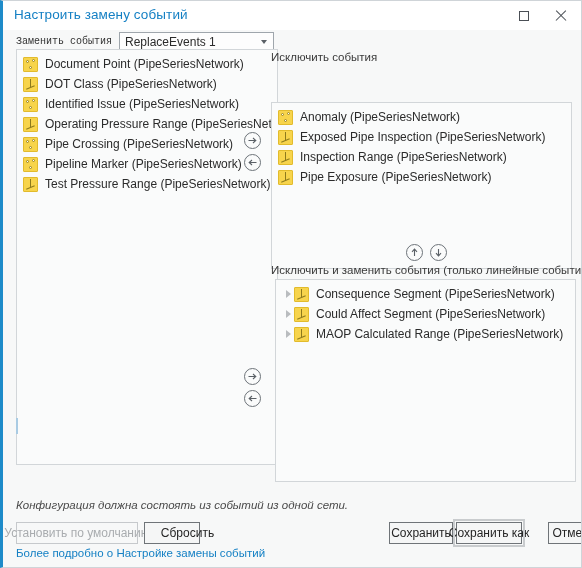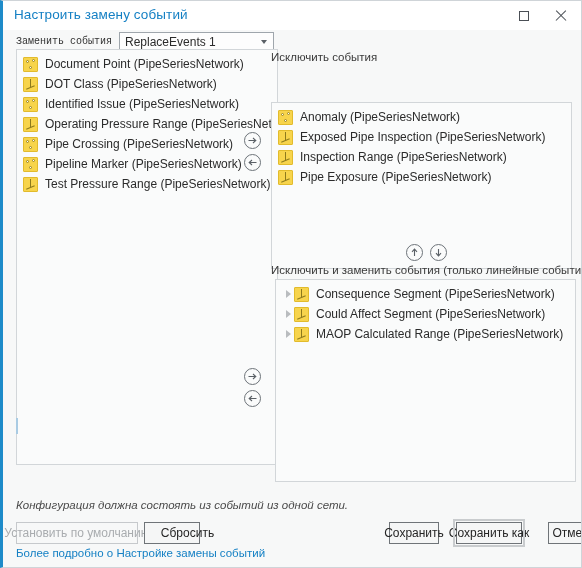--- a/index.html
+++ b/index.html
@@ -430,18 +430,18 @@
         <path d="M9.5 5.5 H2.4 M5 3 L2.2 5.5 L5 8" fill="none" stroke="#5a6066" stroke-width="1.1"></path>
       </svg>
     </div>
   </div>
 
   <div class="note">Конфигурация должна состоять из событий из одной сети.</div>
 
   <div class="btn disabled" style="left:13px; top:521px; width:122px;">Установить по умолчанию</div>
   <div class="btn" style="left:141px; top:521px; width:56px;padding-left:40px;">Сбросить</div>
 
-  <div class="btn" style="left:386px; top:521px; width:50px;">Сохранить</div>
+  <div class="btn" style="left:386px; top:521px; width:64px;">Сохранить</div>
   <div class="btn focused" style="left:453px; top:521px; width:66px;">Сохранить как</div>
   <div class="btn" style="left:545px; top:521px; width:52px;">Отмена</div>
 
   <div class="helplink">Более подробно о Настройке замены событий</div>
 </div>
 
 </body></html>

